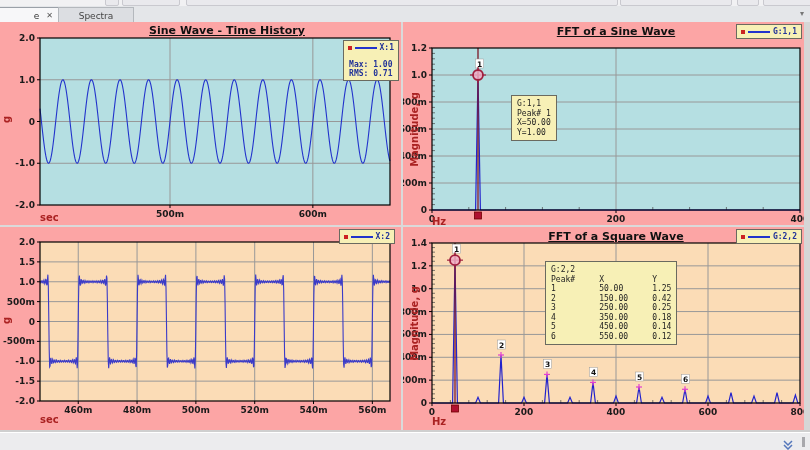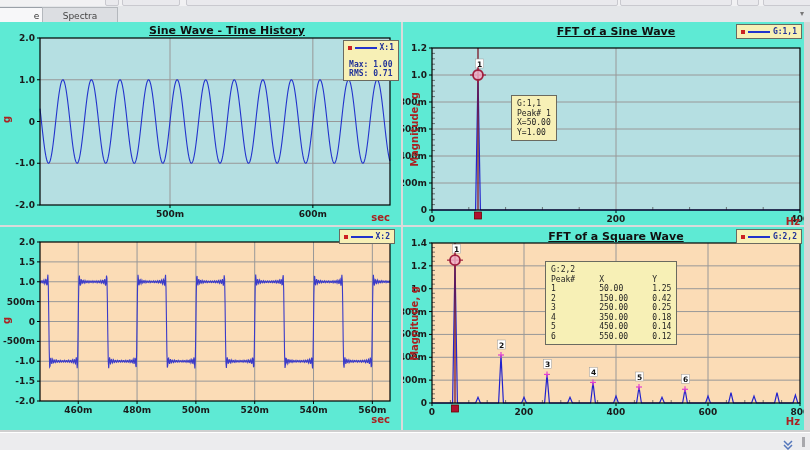--- a/index.html
+++ b/index.html
@@ -4,46 +4,46 @@
 <style>
   html,body{margin:0;padding:0;}
   body{width:810px;height:450px;background:#f0f0f2;font-family:"DejaVu Sans",sans-serif;overflow:hidden;position:relative;}
   
   .toolbar{position:absolute;left:0;top:0;width:810px;height:6px;background:#f1f1f3;}
   .tbtn{position:absolute;top:-6px;height:10px;background:#e9e9ed;border:1px solid #c9c9cf;border-radius:2px;}
   
   .tabbar{position:absolute;left:0;top:6px;width:810px;height:16px;background:#e4e6e9;border-bottom:1px solid #b6b6ba;}
   .tab{position:absolute;top:1px;height:15px;display:flex;align-items:center;font-size:9px;color:#333;}
   .tab.active{left:-8px;width:62px;background:#f7f7f9;border:1px solid #9aa0a8;border-bottom:none;justify-content:flex-end;padding-right:3px;gap:5px;}
-  .tab.inactive{left:42px;width:74px;background:#dcdee2;border:1px solid #b4b8bd;border-bottom:none;justify-content:center;color:#444;}
+  .tab.inactive{left:58px;width:74px;background:#dcdee2;border:1px solid #b4b8bd;border-bottom:none;justify-content:center;color:#444;}
   .tabclose{font-size:8px;color:#555;border:1px solid transparent;padding:0 1px;cursor:default;}
   .tabarrow{position:absolute;right:6px;top:3px;font-size:8px;color:#777;}
   
-  .main{position:absolute;left:0;top:22px;width:810px;height:408px;background:#5eead4;}
+  .main{position:absolute;left:0;top:22px;width:810px;height:408px;background:#fca5a5;}
   .vdiv{position:absolute;left:401px;top:0;width:2px;height:408px;background:#dadada;}
   .hdiv{position:absolute;left:0;top:203px;width:810px;height:2px;background:#dadada;}
   .gutter{position:absolute;right:0;top:0;width:6px;height:408px;background:#d6d6d6;}
   .panel{position:absolute;width:401px;height:203px;}
   #panel0{left:0;top:0;}
   #panel1{left:403px;top:0;width:407px;}
   #panel2{left:0;top:205px;}
   #panel3{left:403px;top:205px;width:407px;}
   .panel svg{position:absolute;left:0;top:0;}
   .ptitle{position:absolute;font-size:11px;font-weight:bold;text-decoration:underline;color:#111;text-align:center;}
   .p0 .ptitle,.p2 .ptitle{left:52px;width:350px;top:2px;}
   .p1 .ptitle,.p3 .ptitle{left:29px;width:368px;top:3px;}
   .legend{position:absolute;background:#f7f0b6;border:1px solid #6a6a60;padding:2px 4px;font-family:"DejaVu Sans Mono",monospace;font-size:8px;color:#223399;font-weight:bold;}
   .lrow{display:flex;align-items:center;gap:3px;}
   .lsq{width:4px;height:4px;background:#cc2222;display:inline-block;}
   .lline{width:22px;height:2px;background:#2233cc;display:inline-block;}
   .lextra{white-space:pre;text-align:center;margin-top:8px;}
   .p0 .legend{right:2px;top:18px;}
   .p1 .legend,.p3 .legend{right:8px;top:2px;}
   .p2 .legend{right:6px;top:2px;}
-  .xlabel{position:absolute;font-size:10px;font-weight:bold;color:#aa2222;text-align:right;}
+  .xlabel{position:absolute;font-size:10px;font-weight:bold;color:#aa2222;text-align:left;}
   .p0 .xlabel{left:40px;width:350px;top:190px;}
   .p2 .xlabel{left:40px;width:350px;top:187px;}
   .p1 .xlabel{left:29px;width:368px;top:194px;}
   .p3 .xlabel{left:29px;width:368px;top:189px;}
   .ylabel{position:absolute;font-size:10px;font-weight:bold;color:#aa2222;text-align:center;transform:rotate(-90deg);}
   .p0 .ylabel{left:-6px;top:92px;width:24px;}
   .p2 .ylabel{left:-6px;top:88px;width:24px;}
   .p1 .ylabel{left:-34px;top:102px;width:90px;}
   .p3 .ylabel{left:-34px;top:91px;width:90px;}
   .anno{position:absolute;background:#f7f0b6;border:1px solid #6a6a60;padding:3px 5px;font-family:"DejaVu Sans Mono",monospace;font-size:8px;line-height:9.5px;color:#222;white-space:pre;}

